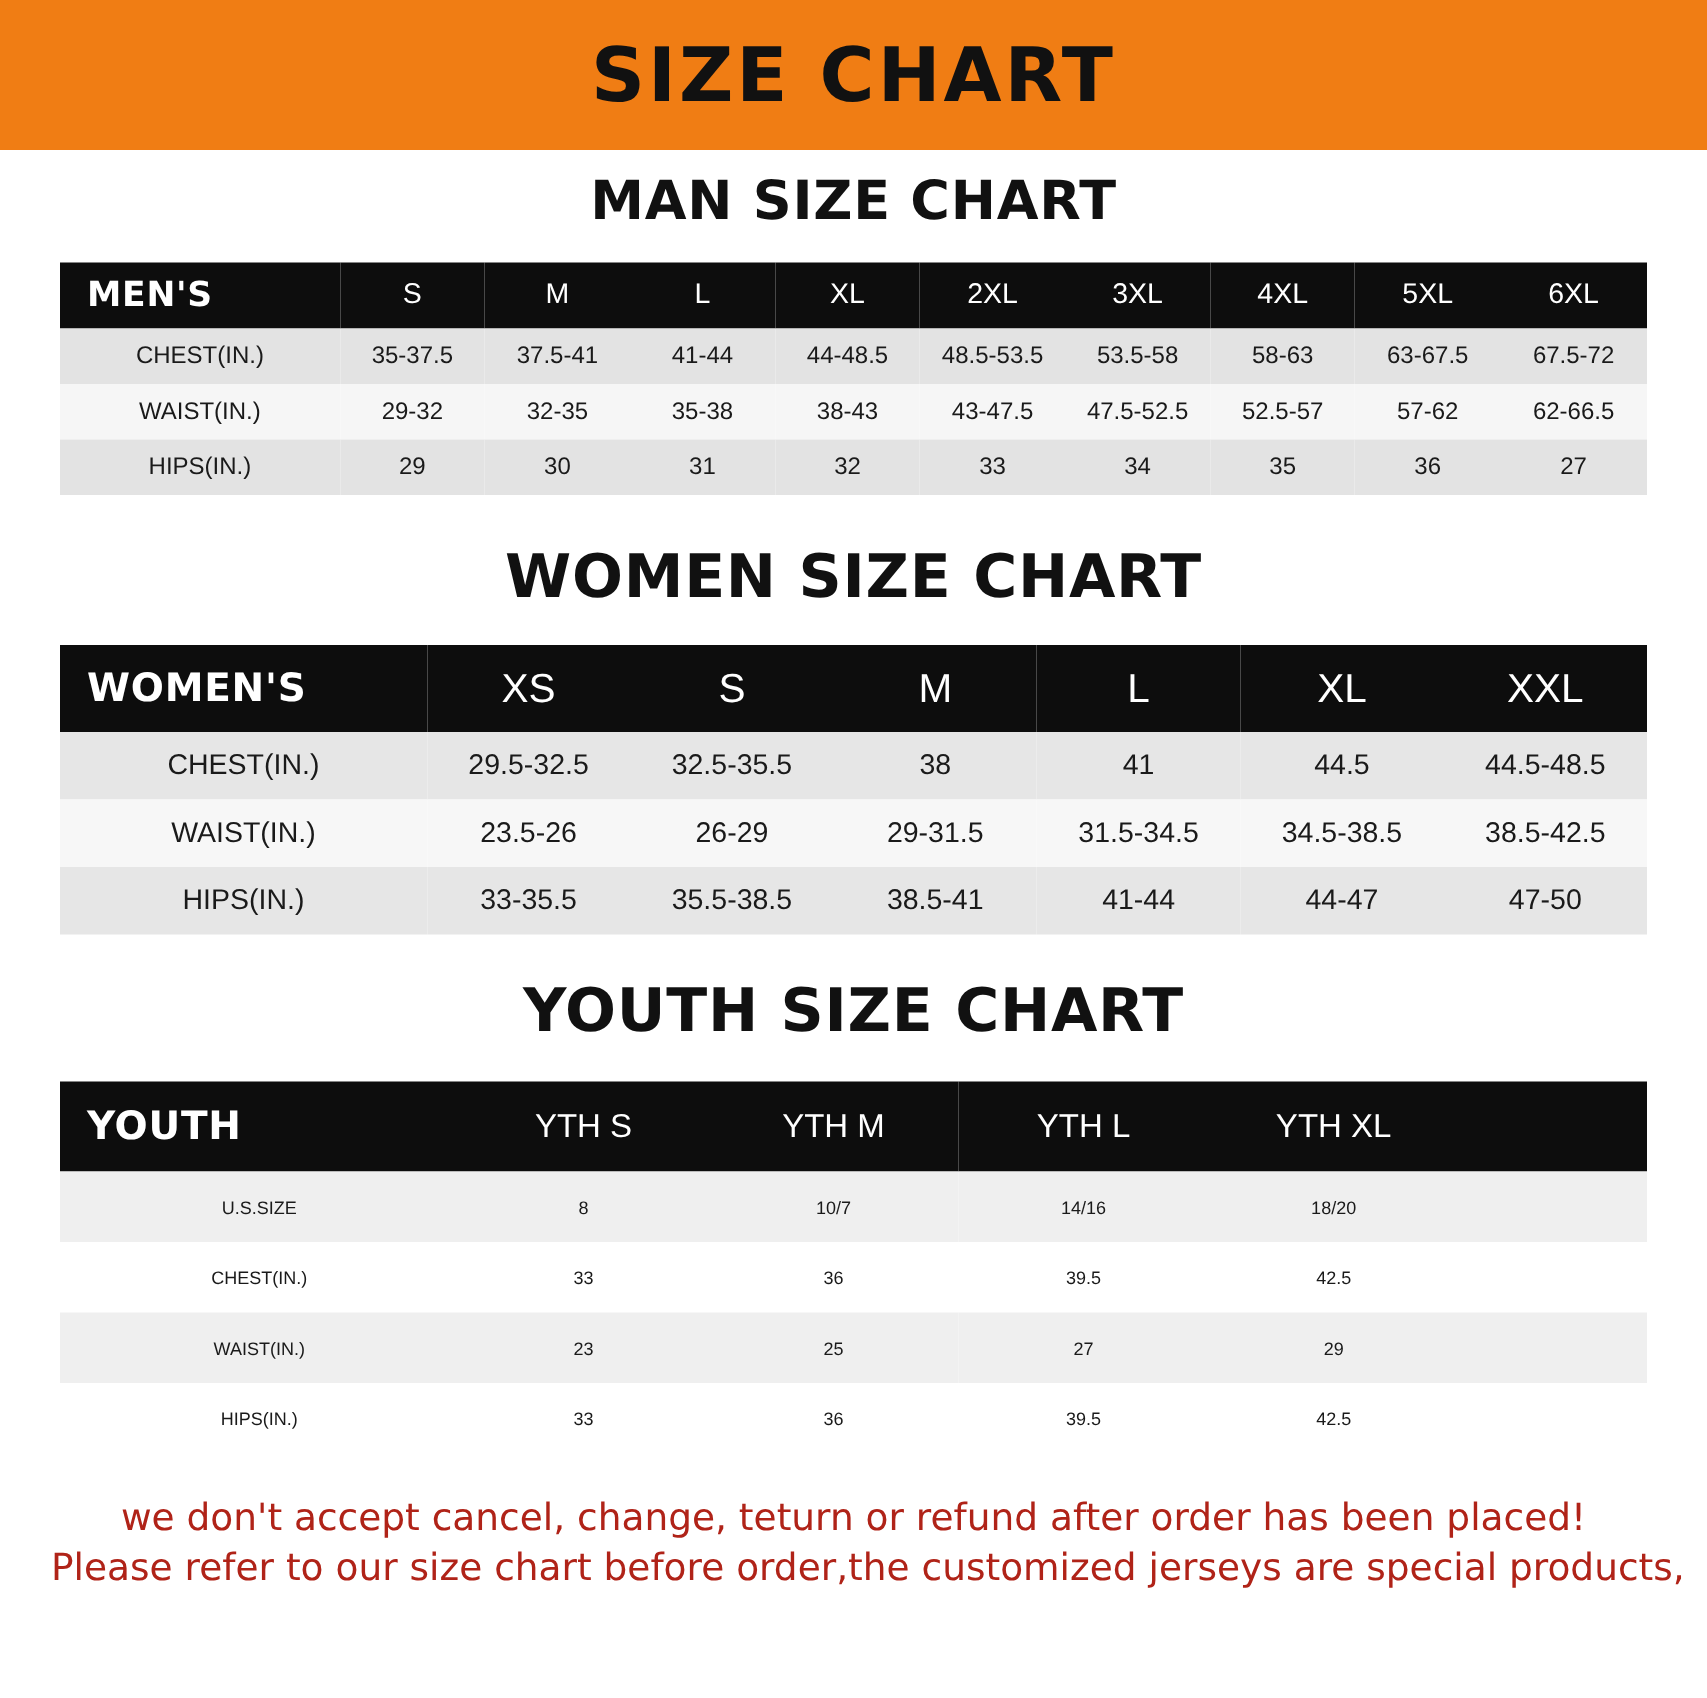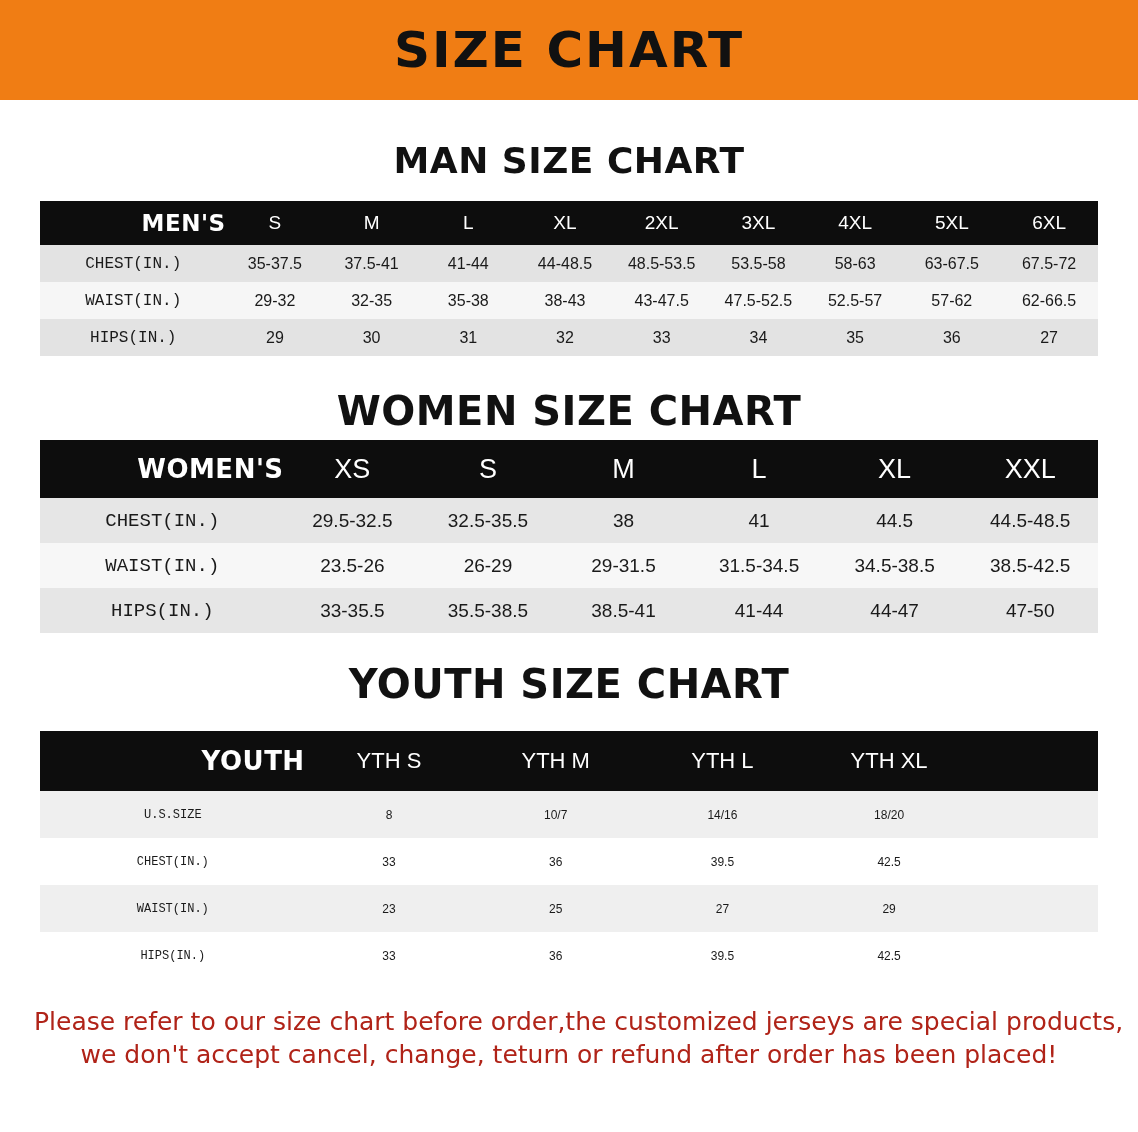--- a/index.html
+++ b/index.html
@@ -42,27 +42,27 @@
   
   .section-title {
     text-align: center;
     font-family: "DejaVu Sans", sans-serif;
     font-weight: bold;
     color: #111111;
     letter-spacing: 0.5px;
   }
   .section-title.man {
     font-size: 36px;
-    margin-top: 40px;
+    margin-top: 14px;
     margin-bottom: 20px;
   }
   .section-title.women {
     font-size: 40px;
     margin-top: 32px;
-    margin-bottom: 6px;
+    margin-bottom: 22px;
   }
   .section-title.youth {
     font-size: 40px;
     margin-top: 28px;
     margin-bottom: 24px;
   }
 
   
   .table-wrap {
     padding: 0 40px;
@@ -78,28 +78,27 @@
     text-align: center;
     font-family: "Liberation Sans", sans-serif;
     color: #1a1a1a;
   }
   table.size-table thead th {
     background: #0d0d0d;
     color: #ffffff;
     font-weight: normal;
   }
   table.size-table thead th.label-col {
-    text-align: right;
+    text-align: left;
     font-family: "DejaVu Sans", sans-serif;
     font-weight: bold;
     letter-spacing: 0.5px;
   }
   table.size-table tbody td.label-col {
     text-align: center;
-    font-family: Liberation Mono, monospace;
   }
 
   
   #men-table thead th { height: 42px; font-size: 19px; }
   #men-table thead th.label-col { font-size: 23px; padding-left: 18px; }
   #men-table tbody td { height: 35px; font-size: 16px; }
   #men-table tbody td.label-col { font-size: 16px; }
   #men-table tbody tr:nth-child(odd) td { background: #e3e3e3; }
   #men-table tbody tr:nth-child(even) td { background: #f6f6f6; }
 
@@ -289,17 +288,17 @@
           <td>36</td>
           <td>39.5</td>
           <td>42.5</td>
           <td></td>
         </tr>
       </tbody>
     </table>
   </div>
 
   <div class="note">
+    <span class="line">we don't accept cancel, change, teturn or refund after order has been placed!</span>
     <span class="line">Please refer to our size chart before order,the customized jerseys are special products,</span>
-    <span class="line">we don't accept cancel, change, teturn or refund after order has been placed!</span>
   </div>
 
 </div>
 
 </body></html>

